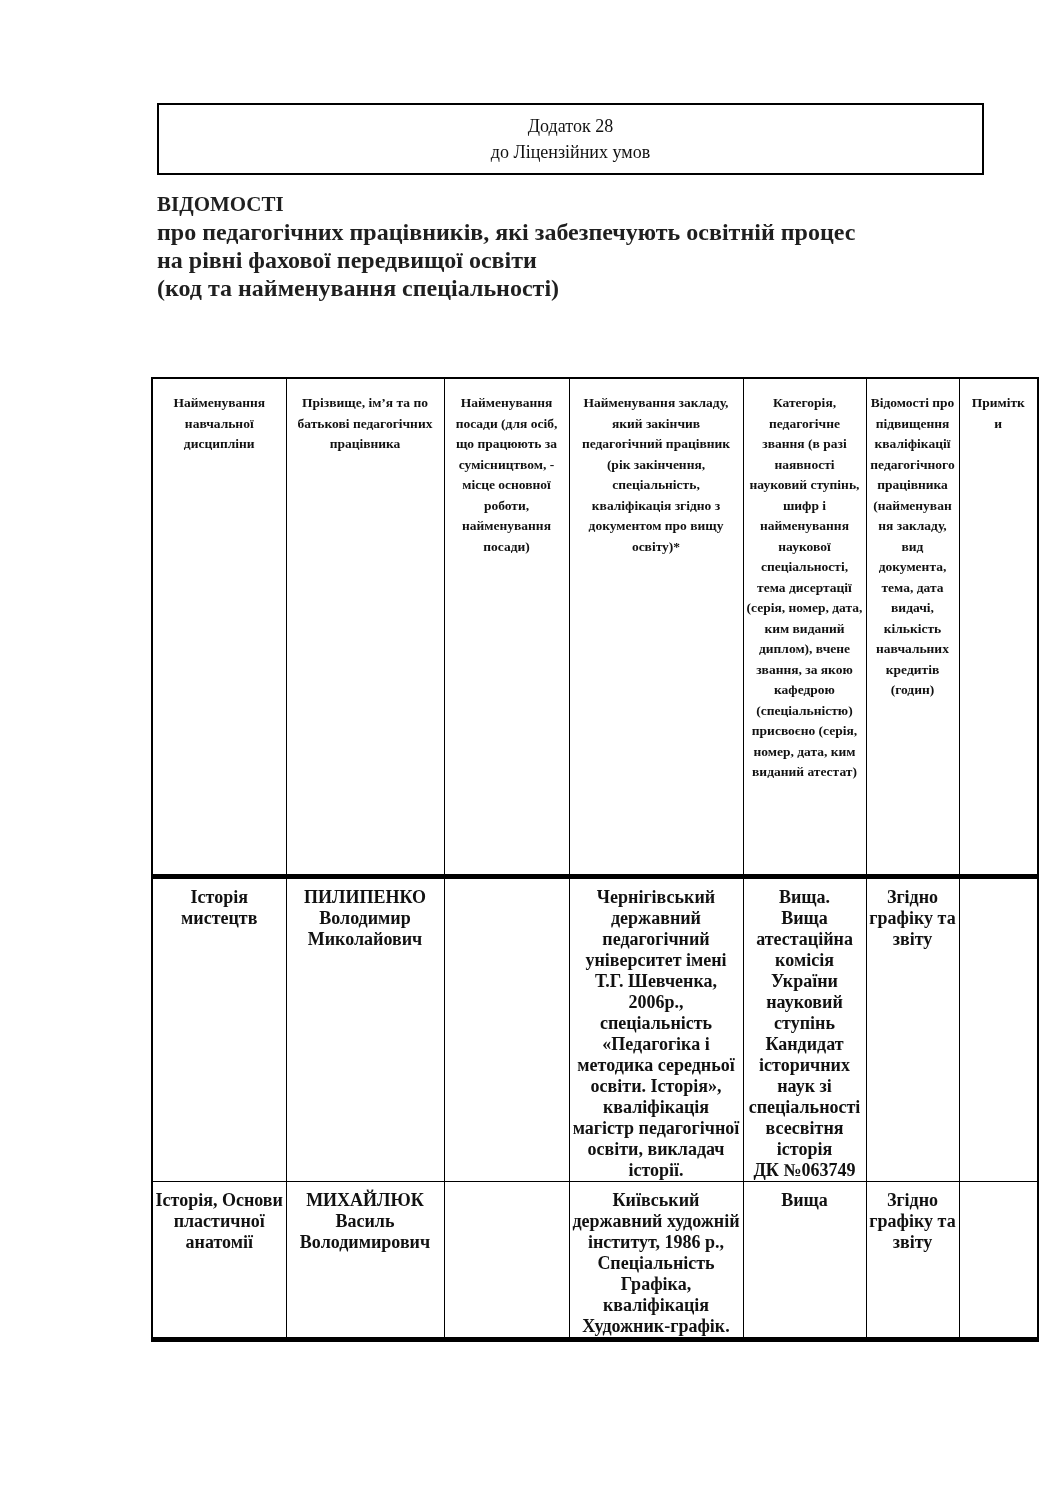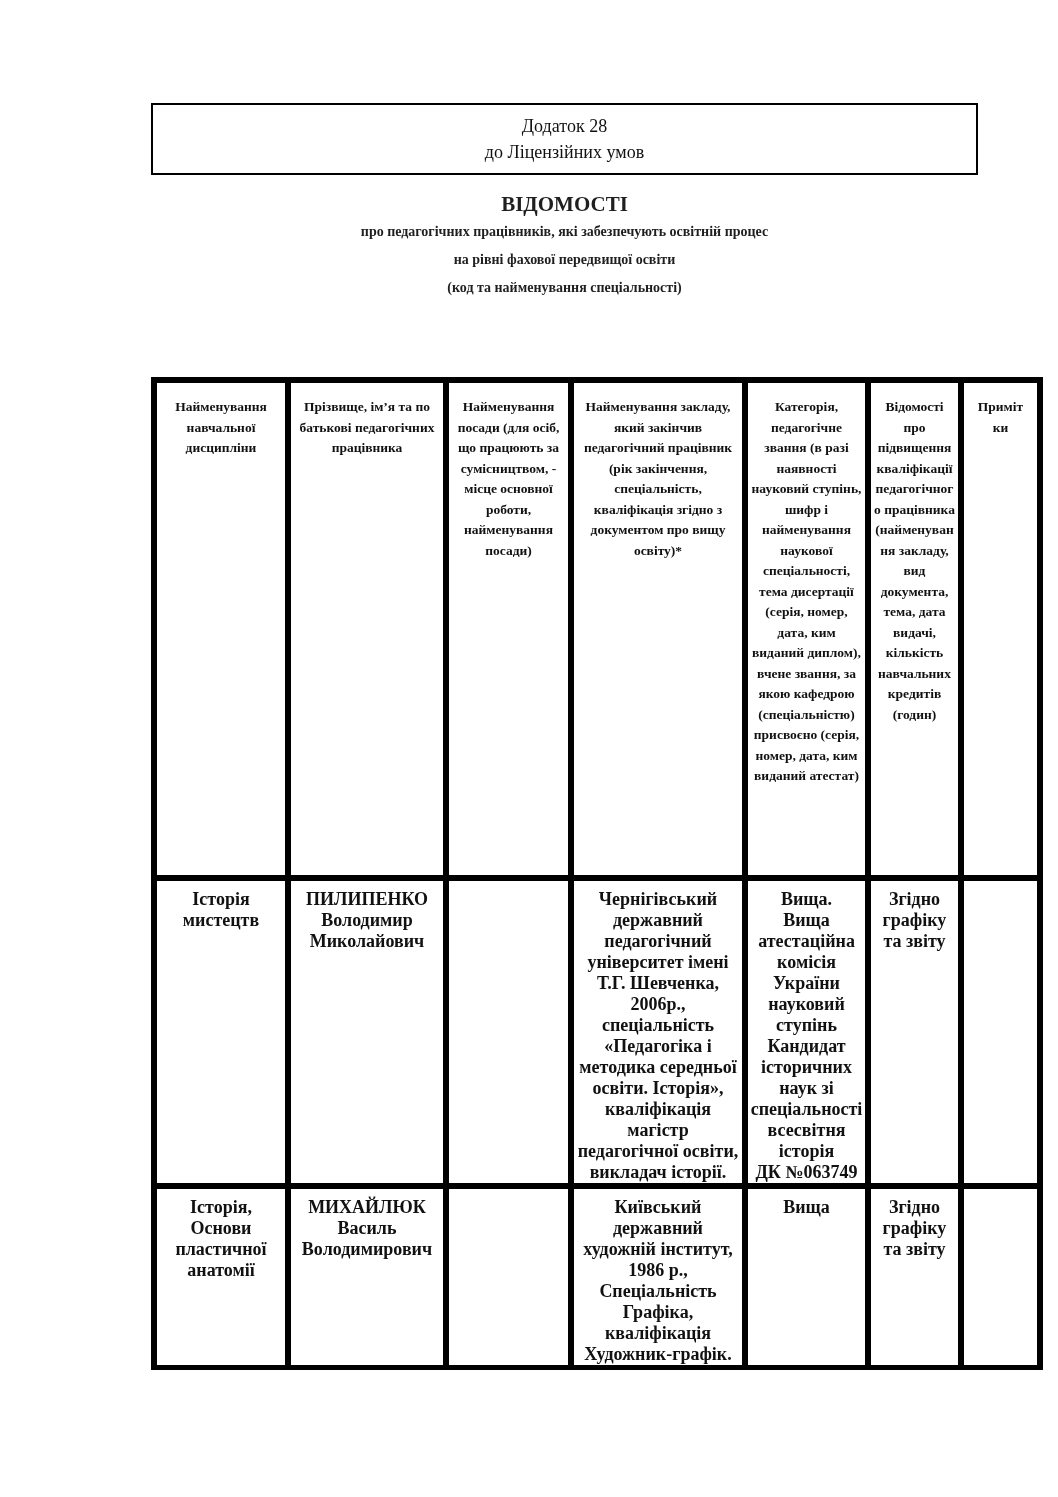--- a/index.html
+++ b/index.html
@@ -12,60 +12,59 @@
     width: 1058px;
     height: 1497px;
     background: #ffffff;
     font-family: "Liberation Serif", "DejaVu Serif", serif;
     color: #111111;
     overflow: hidden;
   }
   
   .annex-box {
     position: absolute;
-    left: 151px;
+    left: 157px;
     top: 103px;
     width: 827px;
     height: 72px;
     border: 2px solid #000;
     box-sizing: border-box;
     display: flex;
     flex-direction: column;
     justify-content: center;
     align-items: center;
     text-align: center;
     font-size: 18px;
     line-height: 26px;
   }
   
   .title-block {
     position: absolute;
-    left: 151px;
+    left: 157px;
     top: 190px;
     width: 827px;
-    text-align: center;
     font-weight: bold;
     color: #1f1f1f;
   }
   .title-heading { font-size: 21px; line-height: 28px; }
-  .title-line    { font-size: 14px; line-height: 28px; }
+  .title-line    { font-size: 24px; line-height: 28px; }
   
   table.license-table {
     position: absolute;
     left: 151px;
     top: 377px;
     width: 886px;
     border-collapse: collapse;
     table-layout: fixed;
     border: 2px solid #000;
     border-bottom: 5px solid #000;
   }
   table.license-table th,
   table.license-table td {
-    border: 6px solid #000000;
+    border: 1px solid #000000;
     vertical-align: top;
     text-align: center;
     overflow-wrap: break-word;
     word-wrap: break-word;
     box-sizing: border-box;
   }
   tr.header-row th {
     height: 498px;
     font-size: 13.5px;
     line-height: 20.5px;

